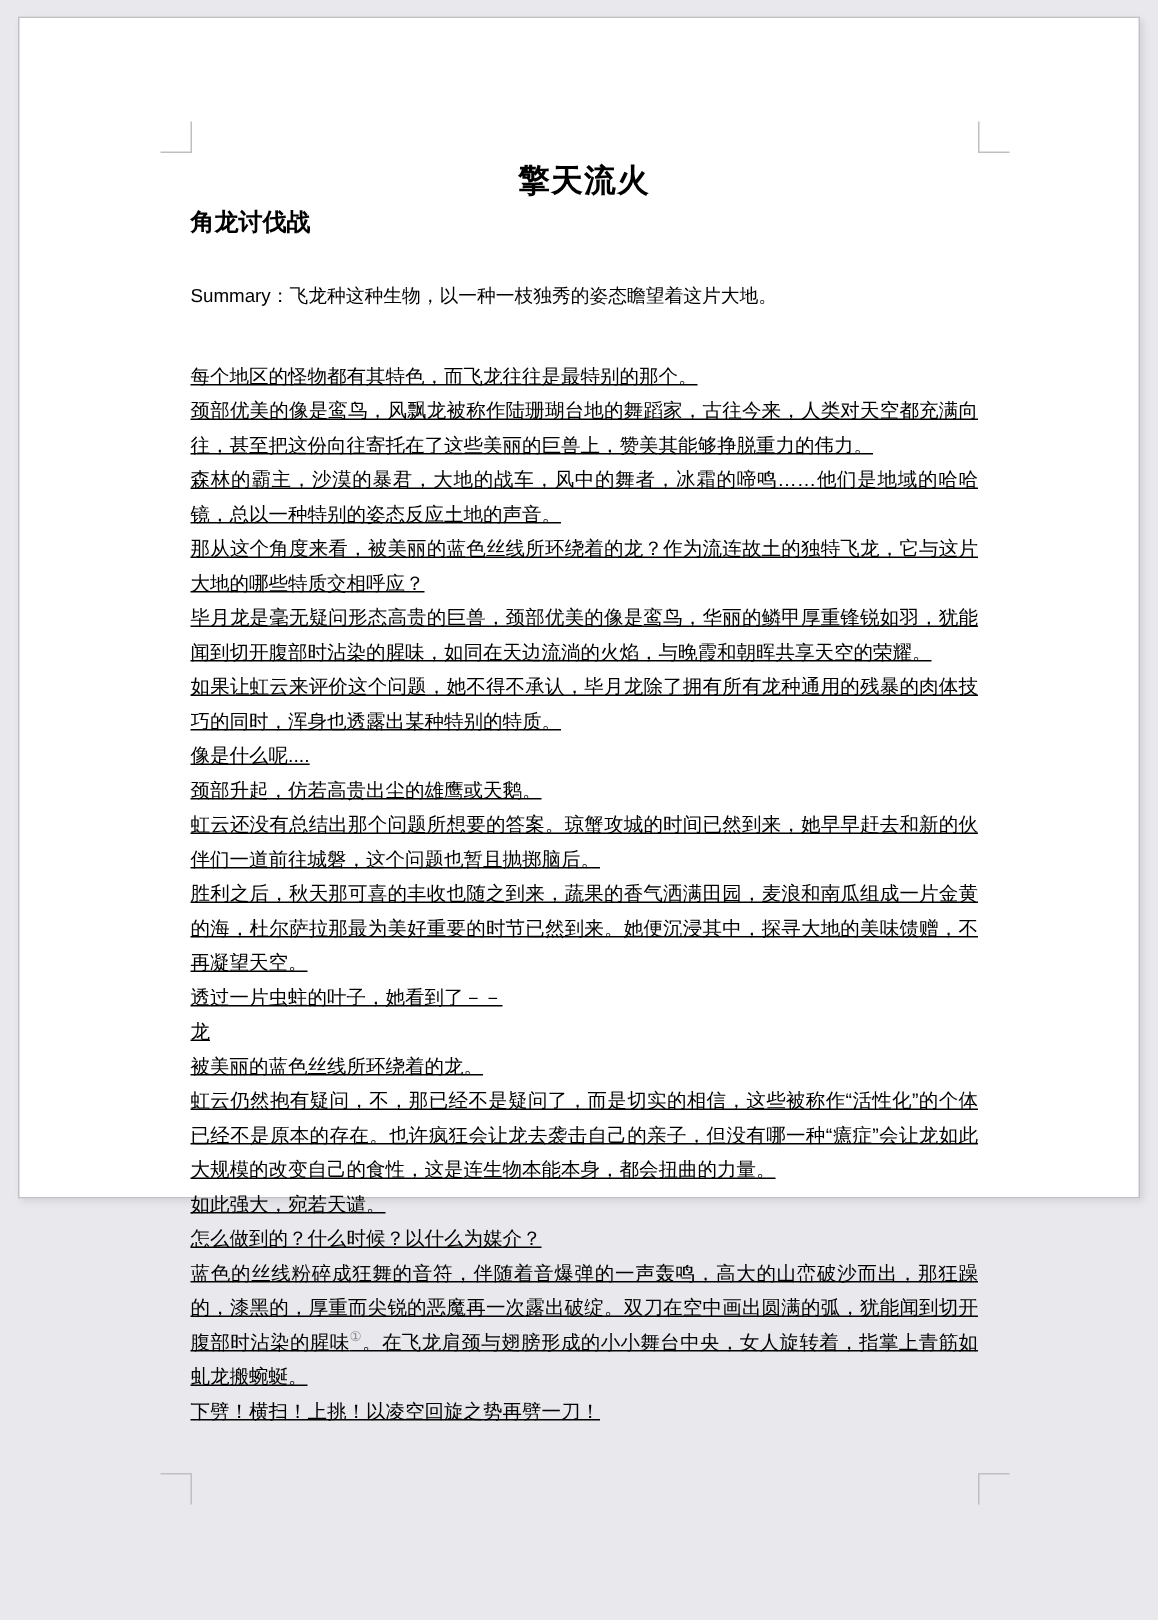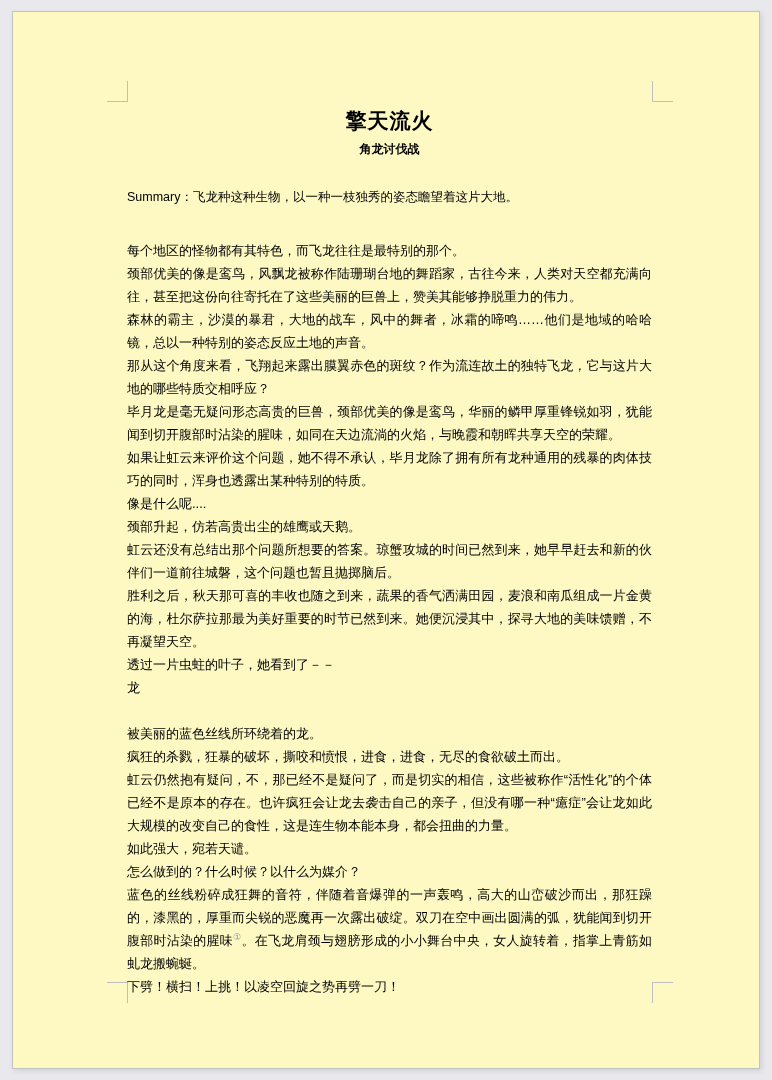--- a/index.html
+++ b/index.html
@@ -12,22 +12,22 @@
     background: #e9e9ed;
     position: relative;
     overflow: hidden;
     font-family: "Liberation Sans", "DejaVu Sans", sans-serif;
   }
   .page {
     position: absolute;
     left: 12px;
     top: 11px;
     width: 748px;
-    height: 1058px;
-    background: #fef9c3;
+    height: 788px;
+    background: #ffffff;
     border: 1px solid #c2c2c6;
     box-shadow: 2px 2px 5px rgba(0,0,0,0.10);
     box-sizing: border-box;
   }
   
   .crop {
     position: absolute;
     width: 20px;
     height: 20px;
   }
@@ -46,44 +46,44 @@
   .doc-title {
     margin: 6px 0 0 0;
     font-size: 21px;
     line-height: 27px;
     font-weight: bold;
     text-align: center;
     letter-spacing: 1px;
   }
   .doc-subtitle {
     margin: 3px 0 0 0;
-    font-size: 12px;
+    font-size: 16px;
     line-height: 24px;
     font-weight: bold;
-    text-align: center;
+    text-align: left;
   }
   .summary {
     margin: 25px 0 0 0;
     font-size: 12.5px;
     line-height: 22px;
     text-align: justify;
   }
   .body-text {
     margin-top: 31px;
   }
   .body-text p {
     margin: 0;
     font-size: 13px;
     line-height: 23px;
     text-align: justify;
     text-justify: inter-ideograph;
     word-break: break-all;
+    text-decoration: underline;
   }
   .body-text p.spaced {
-    margin-top: 23px;
   }
   sup.fnote {
     font-size: 9px;
     color: #8a8a96;
     vertical-align: super;
     line-height: 0;
   }
 </style>
 </head>
 <body>
@@ -97,32 +97,31 @@
   <div class="content">
     <h1 class="doc-title">擎天流火</h1>
     <h2 class="doc-subtitle">角龙讨伐战</h2>
 
     <p class="summary">Summary：飞龙种这种生物，以一种一枝独秀的姿态瞻望着这片大地。</p>
 
     <div class="body-text">
       <p>每个地区的怪物都有其特色，而飞龙往往是最特别的那个。</p>
       <p>颈部优美的像是鸾鸟，风飘龙被称作陆珊瑚台地的舞蹈家，古往今来，人类对天空都充满向往，甚至把这份向往寄托在了这些美丽的巨兽上，赞美其能够挣脱重力的伟力。</p>
       <p>森林的霸主，沙漠的暴君，大地的战车，风中的舞者，冰霜的啼鸣……他们是地域的哈哈镜，总以一种特别的姿态反应土地的声音。</p>
-      <p>那从这个角度来看，飞翔起来露出膜翼赤色的斑纹？作为流连故土的独特飞龙，它与这片大地的哪些特质交相呼应？</p>
+      <p>那从这个角度来看，被美丽的蓝色丝线所环绕着的龙？作为流连故土的独特飞龙，它与这片大地的哪些特质交相呼应？</p>
       <p>毕月龙是毫无疑问形态高贵的巨兽，颈部优美的像是鸾鸟，华丽的鳞甲厚重锋锐如羽，犹能闻到切开腹部时沾染的腥味，如同在天边流淌的火焰，与晚霞和朝晖共享天空的荣耀。</p>
       <p>如果让虹云来评价这个问题，她不得不承认，毕月龙除了拥有所有龙种通用的残暴的肉体技巧的同时，浑身也透露出某种特别的特质。</p>
       <p>像是什么呢....</p>
       <p>颈部升起，仿若高贵出尘的雄鹰或天鹅。</p>
       <p>虹云还没有总结出那个问题所想要的答案。琼蟹攻城的时间已然到来，她早早赶去和新的伙伴们一道前往城磐，这个问题也暂且抛掷脑后。</p>
       <p>胜利之后，秋天那可喜的丰收也随之到来，蔬果的香气洒满田园，麦浪和南瓜组成一片金黄的海，杜尔萨拉那最为美好重要的时节已然到来。她便沉浸其中，探寻大地的美味馈赠，不再凝望天空。</p>
       <p>透过一片虫蛀的叶子，她看到了－－</p>
       <p>龙</p>
 
       <p class="spaced">被美丽的蓝色丝线所环绕着的龙。</p>
-      <p>疯狂的杀戮，狂暴的破坏，撕咬和愤恨，进食，进食，无尽的食欲破土而出。</p>
       <p>虹云仍然抱有疑问，不，那已经不是疑问了，而是切实的相信，这些被称作“活性化”的个体已经不是原本的存在。也许疯狂会让龙去袭击自己的亲子，但没有哪一种“癔症”会让龙如此大规模的改变自己的食性，这是连生物本能本身，都会扭曲的力量。</p>
       <p>如此强大，宛若天谴。</p>
       <p>怎么做到的？什么时候？以什么为媒介？</p>
 
       <p><span>蓝色的丝线粉碎成狂舞的音符，伴随着音爆弹的一声轰鸣，高大的山峦破沙而出，那狂躁的，漆黑的，厚重而尖锐的恶魔再一次露出破绽。双刀在空中画出圆满的弧，犹能闻到切开腹部时沾染的腥味</span><sup class="fnote">①</sup><span>。在飞龙肩颈与翅膀形成的小小舞台中央，女人旋转着，指掌上青筋如虬龙搬蜿蜒。</span></p>
 
       <p>下劈！横扫！上挑！以凌空回旋之势再劈一刀！</p>
     </div>
   </div>
 </div>

